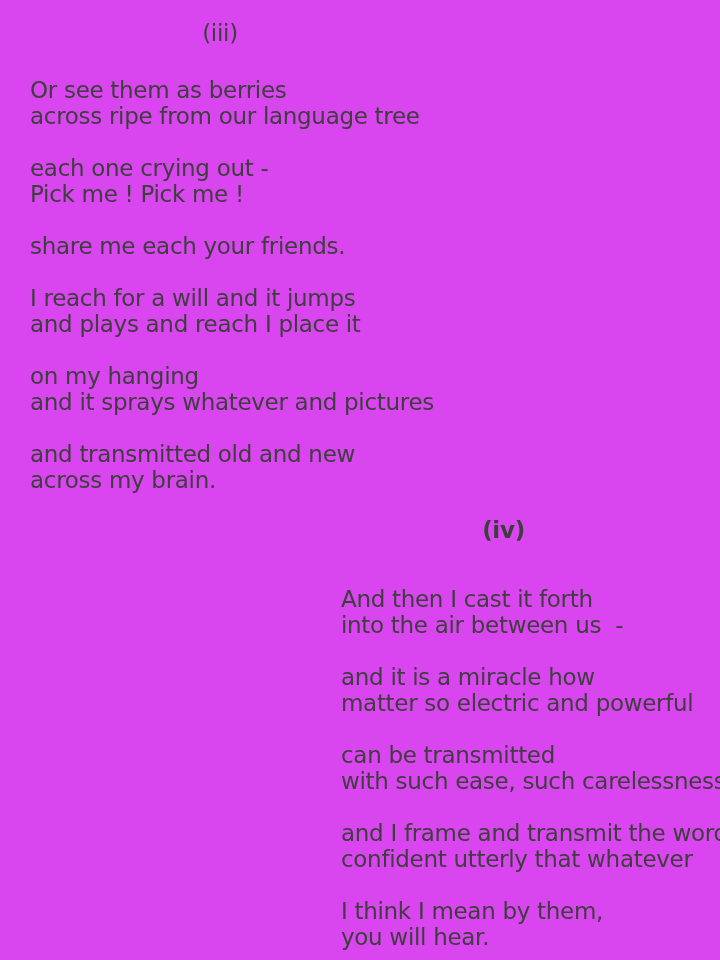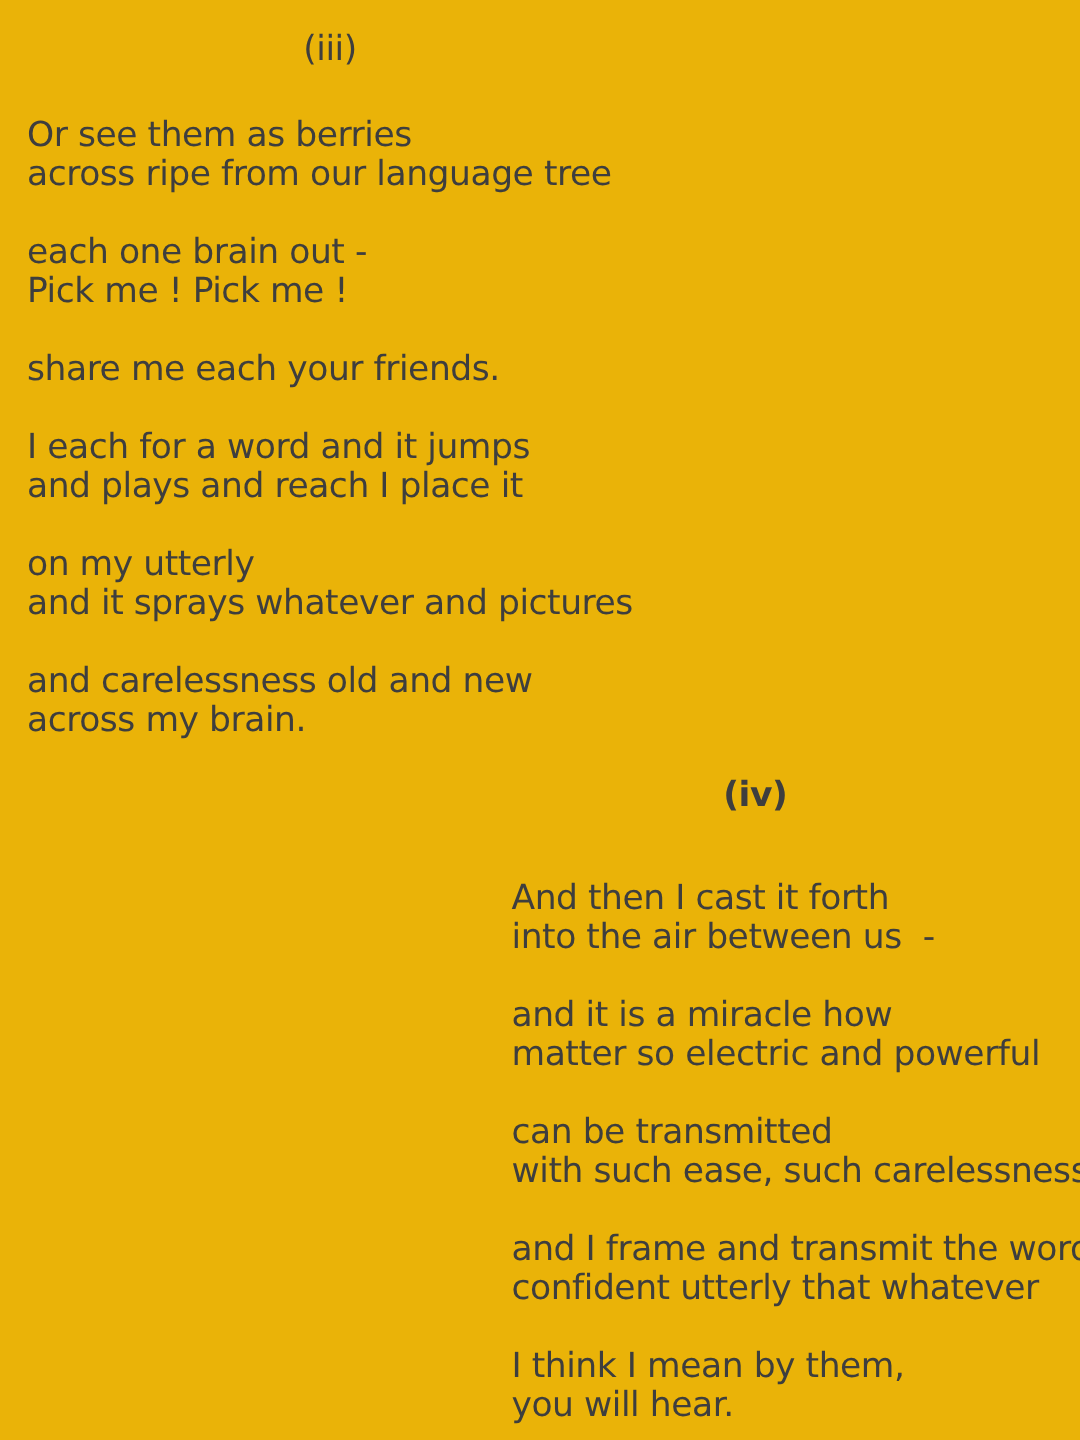--- a/index.html
+++ b/index.html
@@ -4,74 +4,74 @@
 <style>
   html, body { margin: 0; padding: 0; }
   body {
     width: 720px; height: 960px;
     background: #ffffff;
     overflow: hidden;
   }
   .page {
     position: relative;
     width: 720px; height: 960px;
-    background: #eab308;
+    background: #d946ef;
     font-family: "DejaVu Sans", sans-serif;
     color: #3e3e3e;
     font-size: 23px;
     letter-spacing: -0.3px;
   }
   .heading {
     position: absolute;
     line-height: 26px;
     text-align: center;
     white-space: pre;
   }
   .stanzas {
     position: absolute;
   }
   .stanza { margin-bottom: 26px; }
   .line {
     line-height: 26px;
     white-space: pre;
   }
   .h-iii { left: 30px;  top: 20px;  width: 380px; }
-  .b-iii { left: 18px;  top: 77px; }
+  .b-iii { left: 30px;  top: 77px; }
   .h-iv  { left: 341px; top: 517px; width: 325px; font-weight: bold; }
   .b-iv  { left: 341px; top: 586px; }
 </style>
 </head>
 <body>
 
 <div class="page">
 
   <div class="section">
     <div class="heading h-iii">(iii)</div>
     <div class="stanzas b-iii">
       <div class="stanza">
         <div class="line">Or see them as berries</div>
         <div class="line">across ripe from our language tree</div>
       </div>
       <div class="stanza">
-        <div class="line">each one brain out -</div>
+        <div class="line">each one crying out -</div>
         <div class="line">Pick me ! Pick me !</div>
       </div>
       <div class="stanza">
         <div class="line">share me each your friends.</div>
       </div>
       <div class="stanza">
-        <div class="line">I each for a word and it jumps</div>
+        <div class="line">I reach for a will and it jumps</div>
         <div class="line">and plays and reach I place it</div>
       </div>
       <div class="stanza">
-        <div class="line">on my utterly</div>
+        <div class="line">on my hanging</div>
         <div class="line">and it sprays whatever and pictures</div>
       </div>
       <div class="stanza">
-        <div class="line">and carelessness old and new</div>
+        <div class="line">and transmitted old and new</div>
         <div class="line">across my brain.</div>
       </div>
     </div>
   </div>
 
   <div class="section">
     <div class="heading h-iv">(iv)</div>
     <div class="stanzas b-iv">
       <div class="stanza">
         <div class="line">And then I cast it forth</div>

